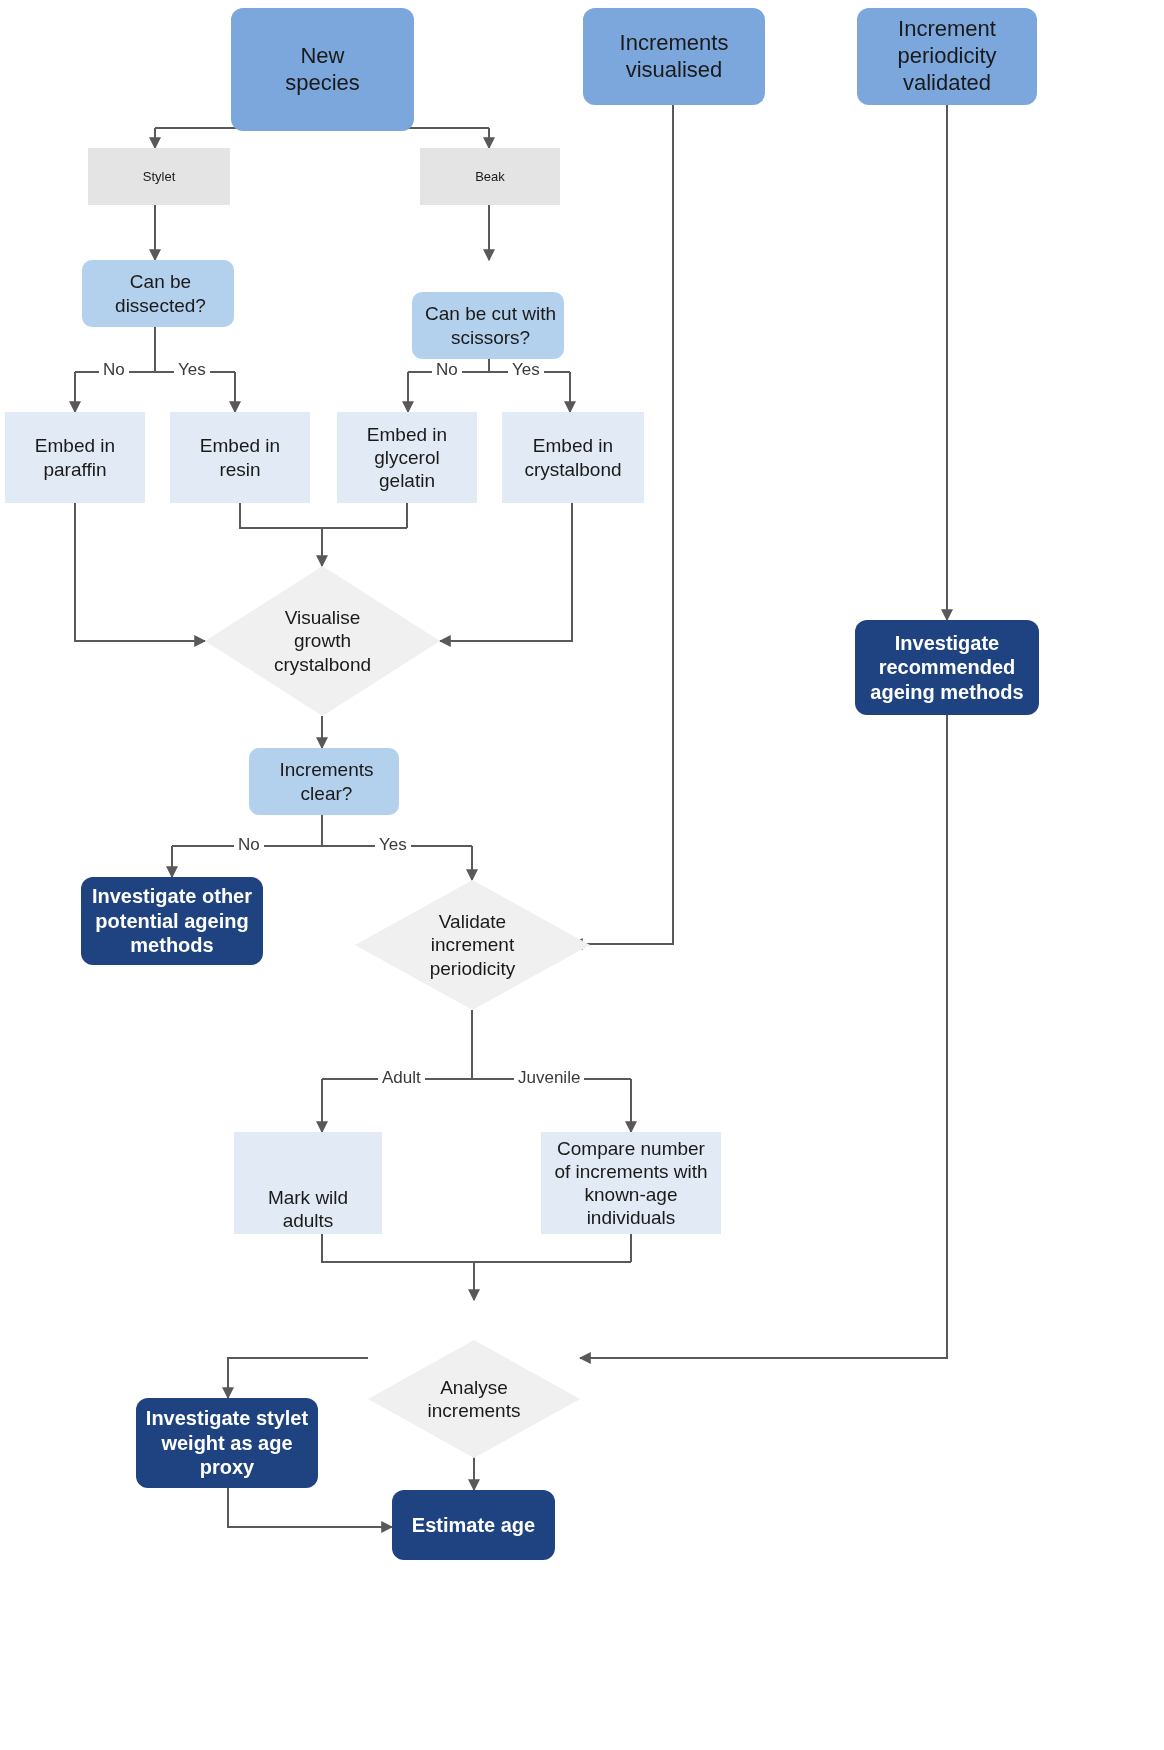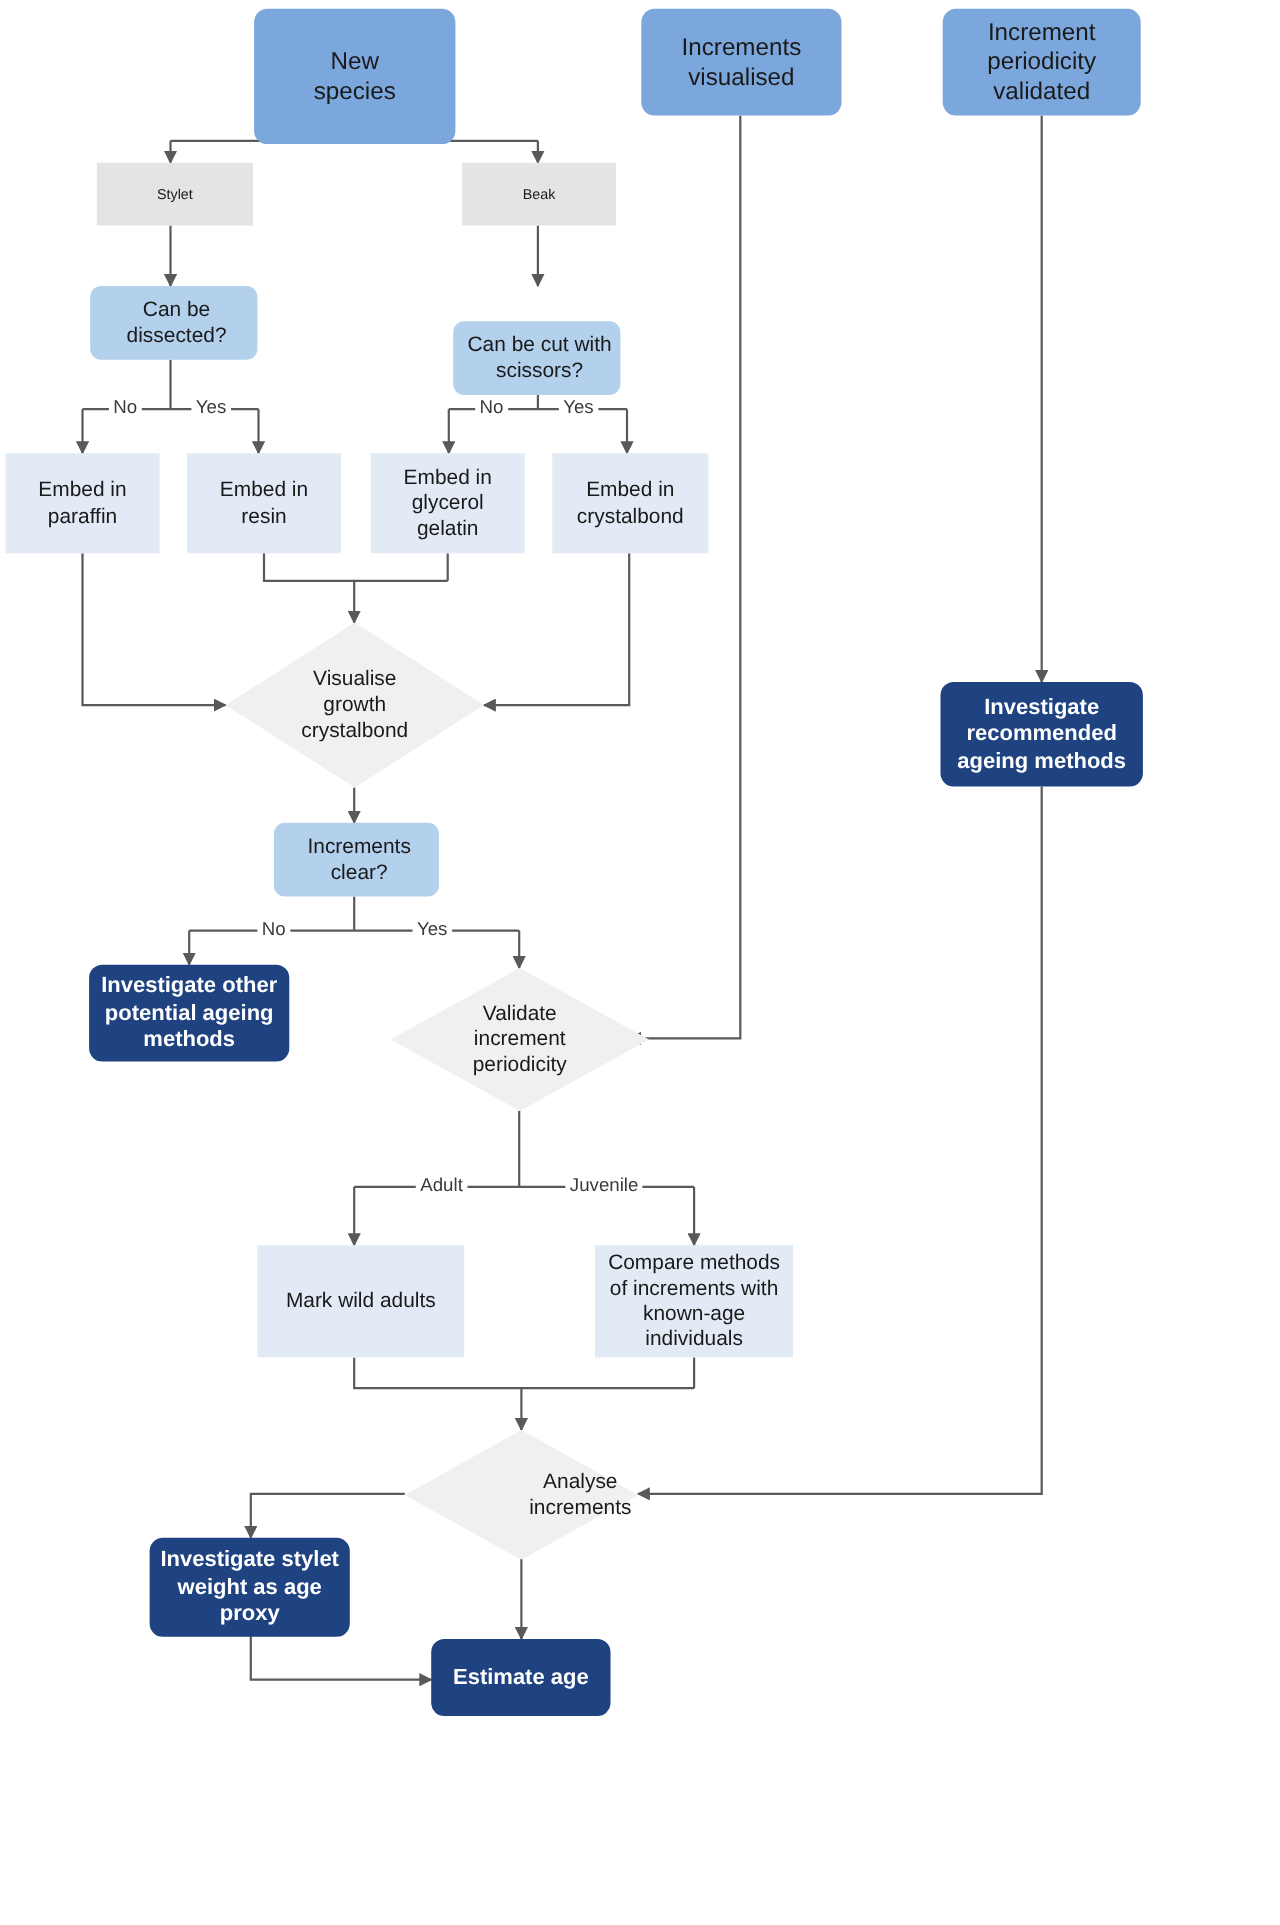--- a/index.html
+++ b/index.html
@@ -249,32 +249,32 @@
 methods</span>
   </div>
 
   <div class="node n-diamond" style="left:355px; top:880px; width:235px; height:130px;">
     <span class="dia-shape"></span>
     <span class="dia-label">Validate
 increment
 periodicity</span>
   </div>
 
-  <div class="node n-palest" style="left:234px; top:1132px; width:188px; height:102px;">
+  <div class="node n-palest" style="left:234px; top:1132px; width:148px; height:102px;align-items:flex-end;">
     <span>Mark wild adults</span>
   </div>
 
   <div class="node n-palest" style="left:541px; top:1132px; width:180px; height:102px;">
-    <span>Compare methods
+    <span>Compare number
 of increments with
 known-age
 individuals</span>
   </div>
 
-  <div class="node n-diamond" style="left:368px; top:1300px; width:212px; height:118px;justify-content:flex-end;">
+  <div class="node n-diamond" style="left:368px; top:1340px; width:212px; height:118px;">
     <span class="dia-shape"></span>
     <span class="dia-label">Analyse
 increments</span>
   </div>
 
   <div class="node n-dark" style="left:136px; top:1398px; width:182px; height:90px;">
     <span>Investigate stylet
 weight as age
 proxy</span>
   </div>

